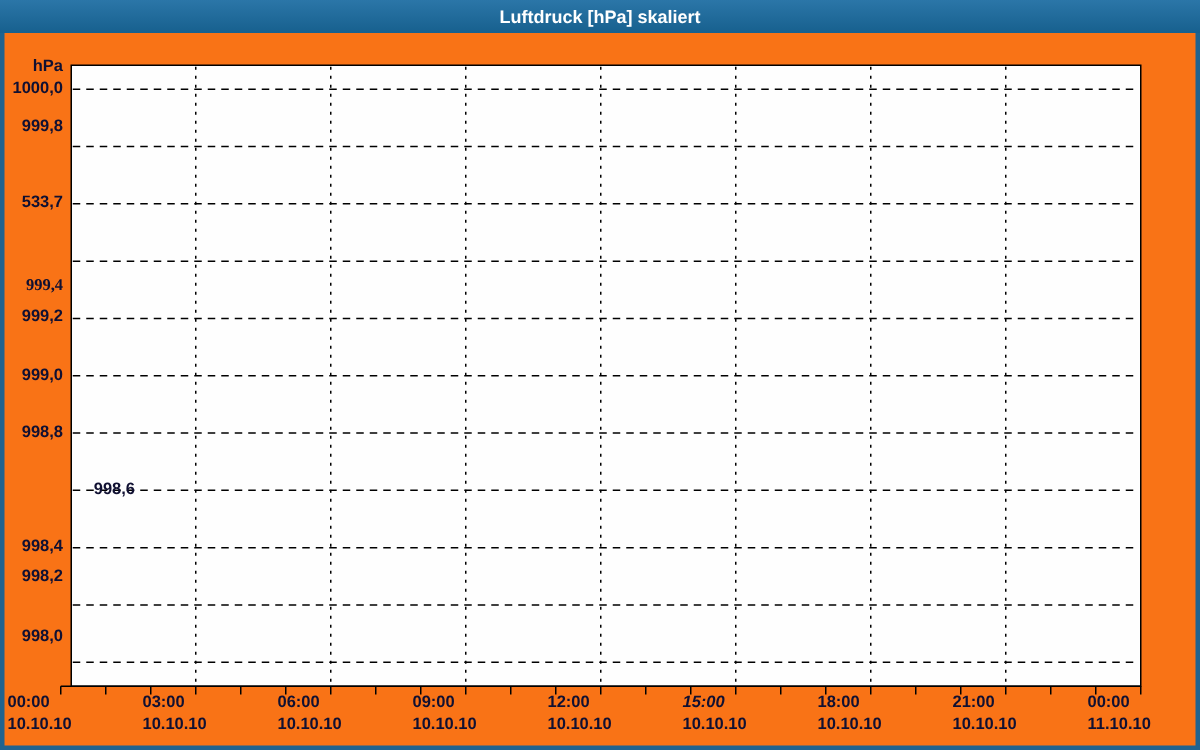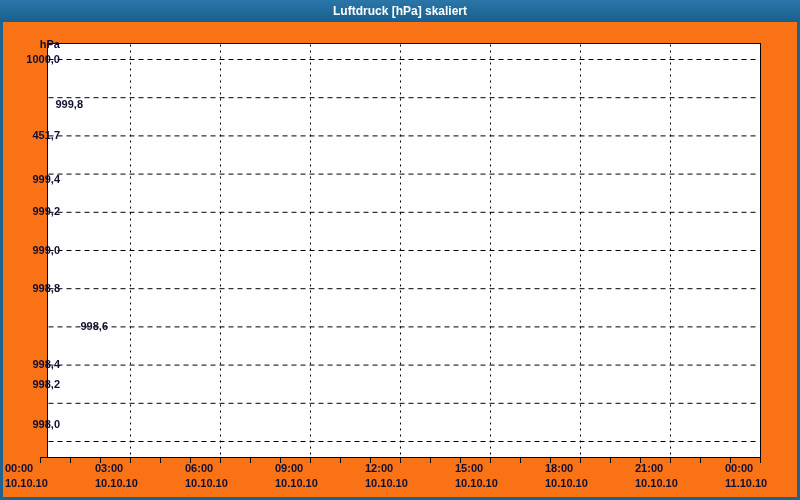--- a/index.html
+++ b/index.html
@@ -21,21 +21,20 @@
   .frame-left{position:absolute;left:0;top:22px;bottom:0;width:3px;background:#20638f;}
   .frame-right{position:absolute;right:0;top:22px;bottom:0;width:3px;background:#20638f;}
   .frame-bottom{position:absolute;left:0;right:0;bottom:0;height:3px;background:#20638f;}
   svg.grid{position:absolute;left:0;top:0;pointer-events:none;}
   .ylab{
     position:absolute;left:0;width:42px;
     text-align:right;
     font:bold 11px/13px "Liberation Sans",sans-serif;
     color:#101032;
     white-space:nowrap;
-    margin-left:18px;
   }
   .xlab{
     position:absolute;width:70px;
     font:bold 11px/13px "Liberation Sans",sans-serif;
     color:#101032;
     white-space:nowrap;
   }
 </style>
 </head>
 <body>
@@ -92,41 +91,41 @@
       <line x1="730.5" y1="457.5" x2="730.5" y2="463" stroke="#000000" stroke-width="1"></line>
       <line x1="760.5" y1="457.5" x2="760.5" y2="463" stroke="#000000" stroke-width="1"></line>
     </svg>
 
   <div class="ylab" style="top:38px">hPa</div>
 
   <div class="frame-left"></div>
   <div class="frame-right"></div>
   <div class="frame-bottom"></div>
 <div class="ylab" style="top: 52.5px; text-align: right;">1000,0</div>
-    <div class="ylab" style="top: 98px; padding-left: 23px;">999,8</div>
-    <div class="ylab" style="top: 128.9px;">451,7</div>
-    <div class="ylab" style="top: 173px;">999,4</div>
+    <div class="ylab" style="top: 78px;">999,8</div>
+    <div class="ylab" style="top: 128.9px;">533,7</div>
+    <div class="ylab" style="top: 184px; font-family: Liberation Serif, serif;">999,4</div>
     <div class="ylab" style="top: 205.3px;">999,2</div>
     <div class="ylab" style="top: 243.5px;">999,0</div>
     <div class="ylab" style="top: 281.7px;">998,8</div>
     <div class="ylab" style="top: 319.9px; padding-left: 48px;">998,6</div>
     <div class="ylab" style="top: 358.1px;">998,4</div>
     <div class="ylab" style="top: 378px;">998,2</div>
     <div class="ylab" style="top: 418px;">998,0</div>
     <div class="xlab" style="left: 5px; top: 462px;">00:00</div>
     <div class="xlab" style="left: 5px; top: 477px;">10.10.10</div>
     <div class="xlab" style="left: 95px; top: 462px;">03:00</div>
     <div class="xlab" style="left: 95px; top: 477px;">10.10.10</div>
     <div class="xlab" style="left: 185px; top: 462px;">06:00</div>
     <div class="xlab" style="left: 185px; top: 477px;">10.10.10</div>
     <div class="xlab" style="left: 275px; top: 462px;">09:00</div>
     <div class="xlab" style="left: 275px; top: 477px;">10.10.10</div>
     <div class="xlab" style="left: 365px; top: 462px;">12:00</div>
     <div class="xlab" style="left: 365px; top: 477px;">10.10.10</div>
-    <div class="xlab" style="left: 455px; top: 462px;">15:00</div>
+    <div class="xlab" style="left: 455px; top: 462px; font-style: italic;">15:00</div>
     <div class="xlab" style="left: 455px; top: 477px;">10.10.10</div>
     <div class="xlab" style="left: 545px; top: 462px;">18:00</div>
     <div class="xlab" style="left: 545px; top: 477px;">10.10.10</div>
     <div class="xlab" style="left: 635px; top: 462px;">21:00</div>
     <div class="xlab" style="left: 635px; top: 477px;">10.10.10</div>
     <div class="xlab" style="left: 725px; top: 462px;">00:00</div>
     <div class="xlab" style="left: 725px; top: 477px;">11.10.10</div>
   </div>
 
 </body></html>

